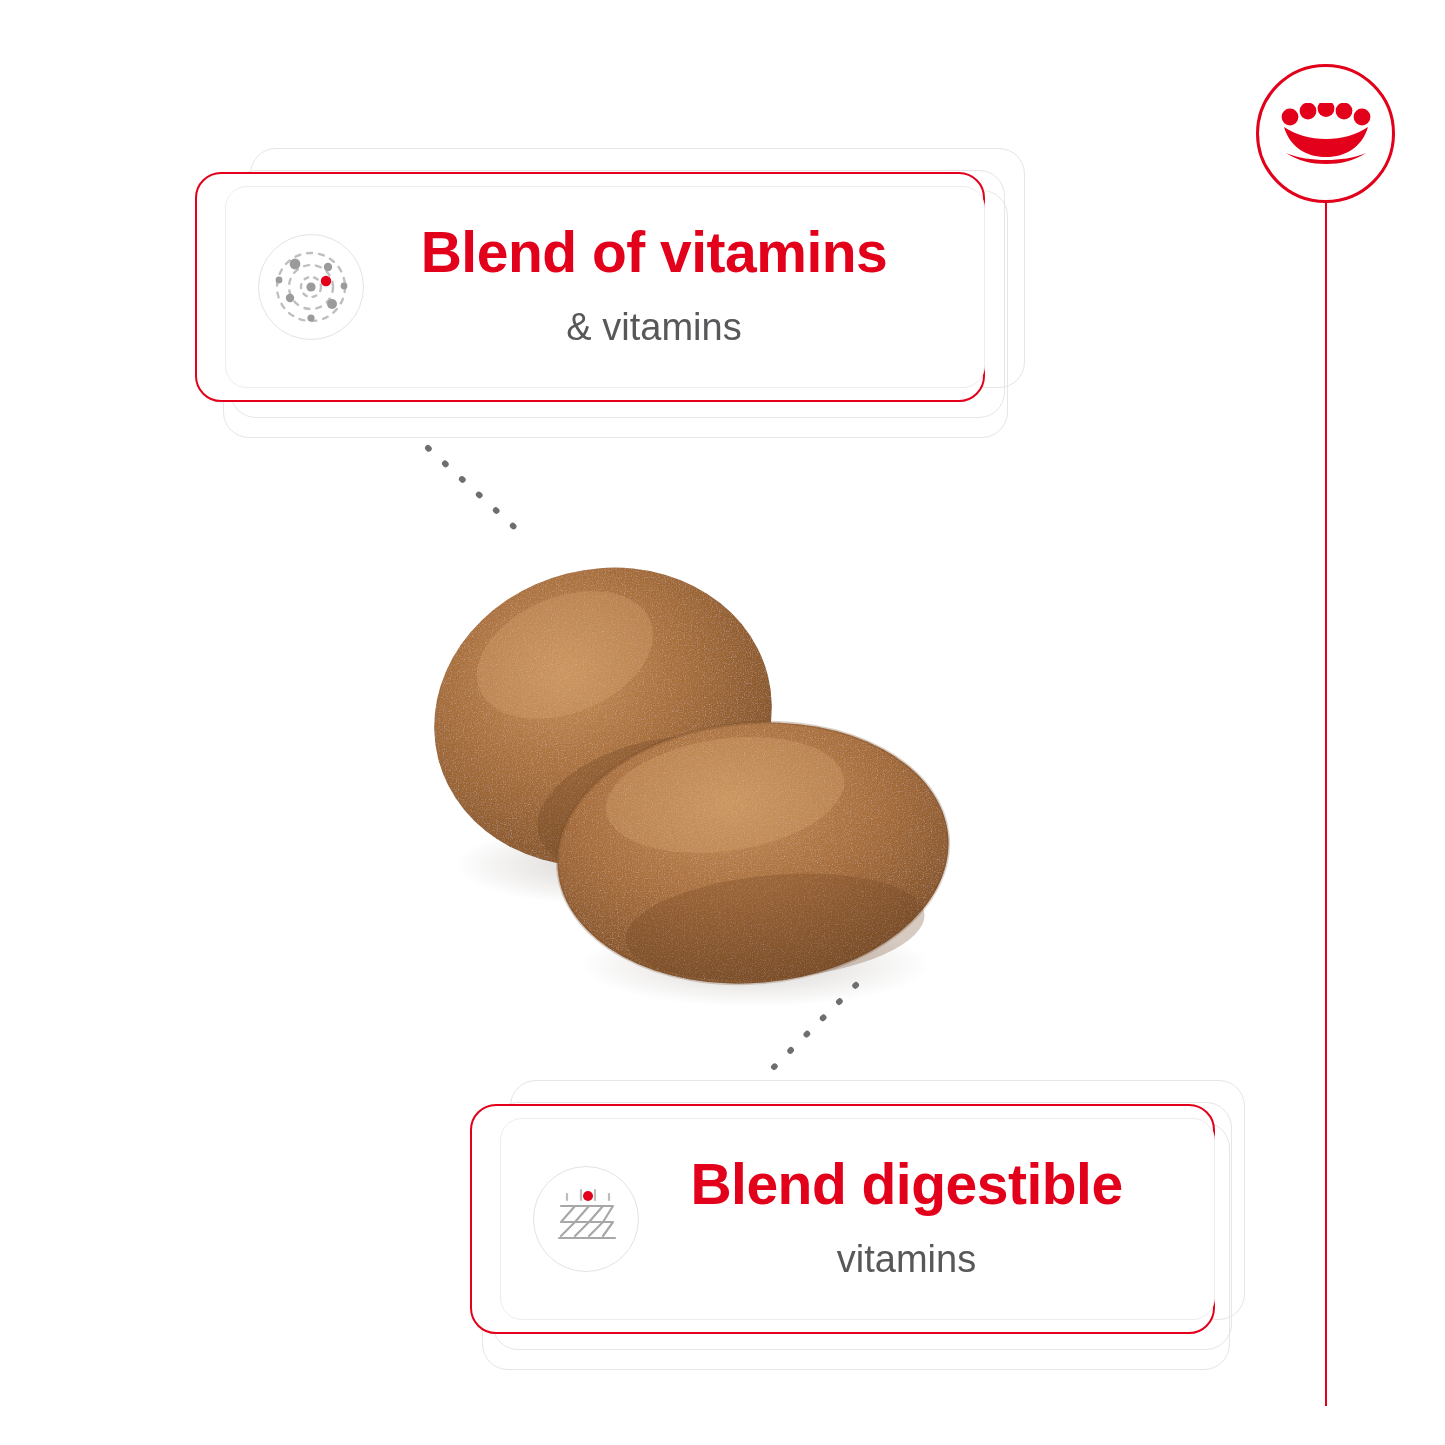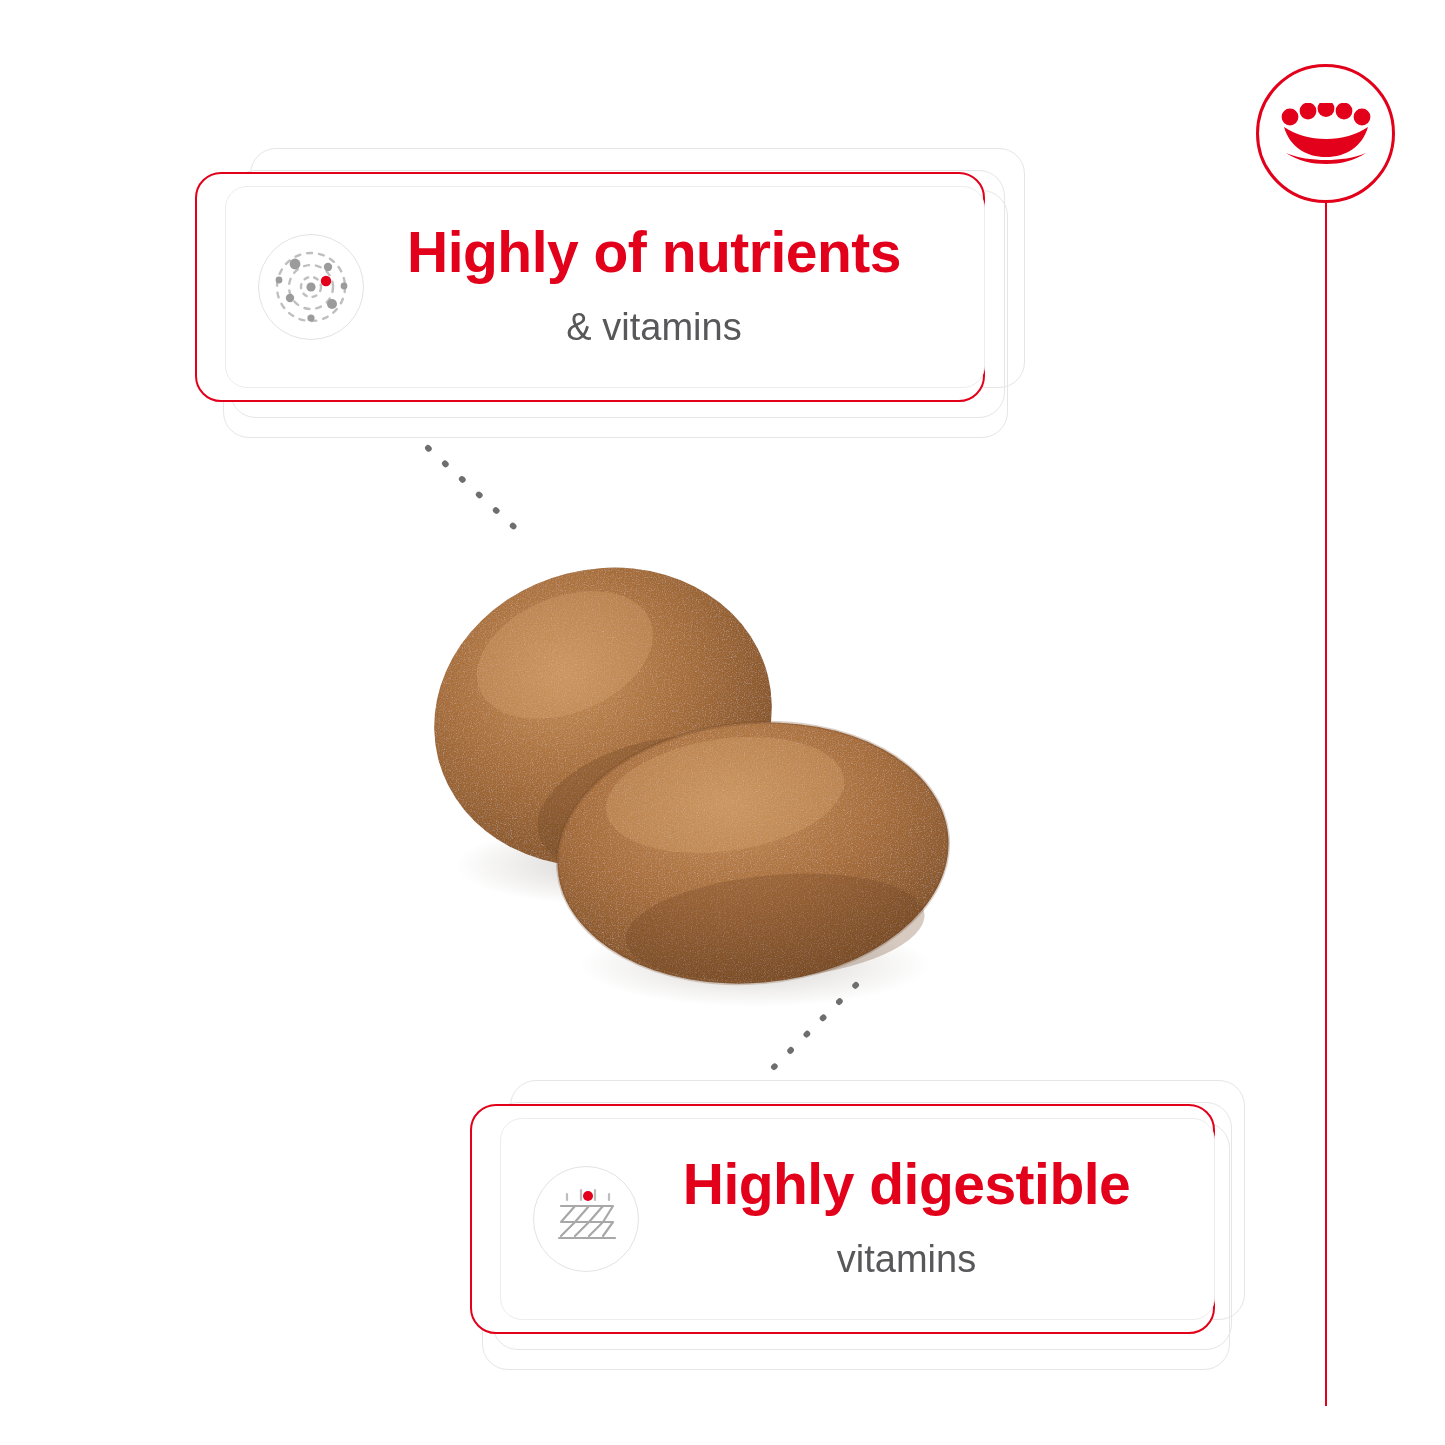--- a/index.html
+++ b/index.html
@@ -165,21 +165,21 @@
             <circle cx="24" cy="56" r="4.2"></circle>
             <circle cx="66" cy="62" r="5.0"></circle>
             <circle cx="45" cy="76" r="3.6"></circle>
             <circle cx="13" cy="38" r="3.4"></circle>
             <circle cx="78" cy="44" r="3.4"></circle>
           </g>
           <circle cx="60" cy="39" r="5.2" fill="#E2001A"></circle>
         </svg>
       </div>
       <div class="card-text">
-        <div class="card-title">Highly of nutrients</div>
+        <div class="card-title">Blend of vitamins</div>
         <div class="card-sub">&amp; vitamins</div>
       </div>
     </div>
   </div>
 
   <div class="leader" style="left:420px; top:440px; width:120px; height:110px;">
     <svg width="120" height="110" viewBox="0 0 120 110" aria-hidden="true">
       <line x1="8" y1="8" x2="104" y2="96" stroke="#6E6E6E" stroke-width="6" stroke-linecap="round" stroke-dasharray="1 22"></line>
     </svg>
   </div>
@@ -254,19 +254,19 @@
           <g stroke="#BDBDBD" stroke-width="2.2" fill="none" stroke-linecap="round">
             <path d="M26 26 V20"></path>
             <path d="M40 26 V16"></path>
             <path d="M54 26 V16"></path>
             <path d="M68 26 V20"></path>
           </g>
           <circle cx="47" cy="22" r="5" fill="#E2001A"></circle>
         </svg>
       </div>
       <div class="card-text">
-        <div class="card-title">Highly digestible</div>
+        <div class="card-title">Blend digestible</div>
         <div class="card-sub">vitamins</div>
       </div>
     </div>
   </div>
 
 </div>
 
 </body></html>

